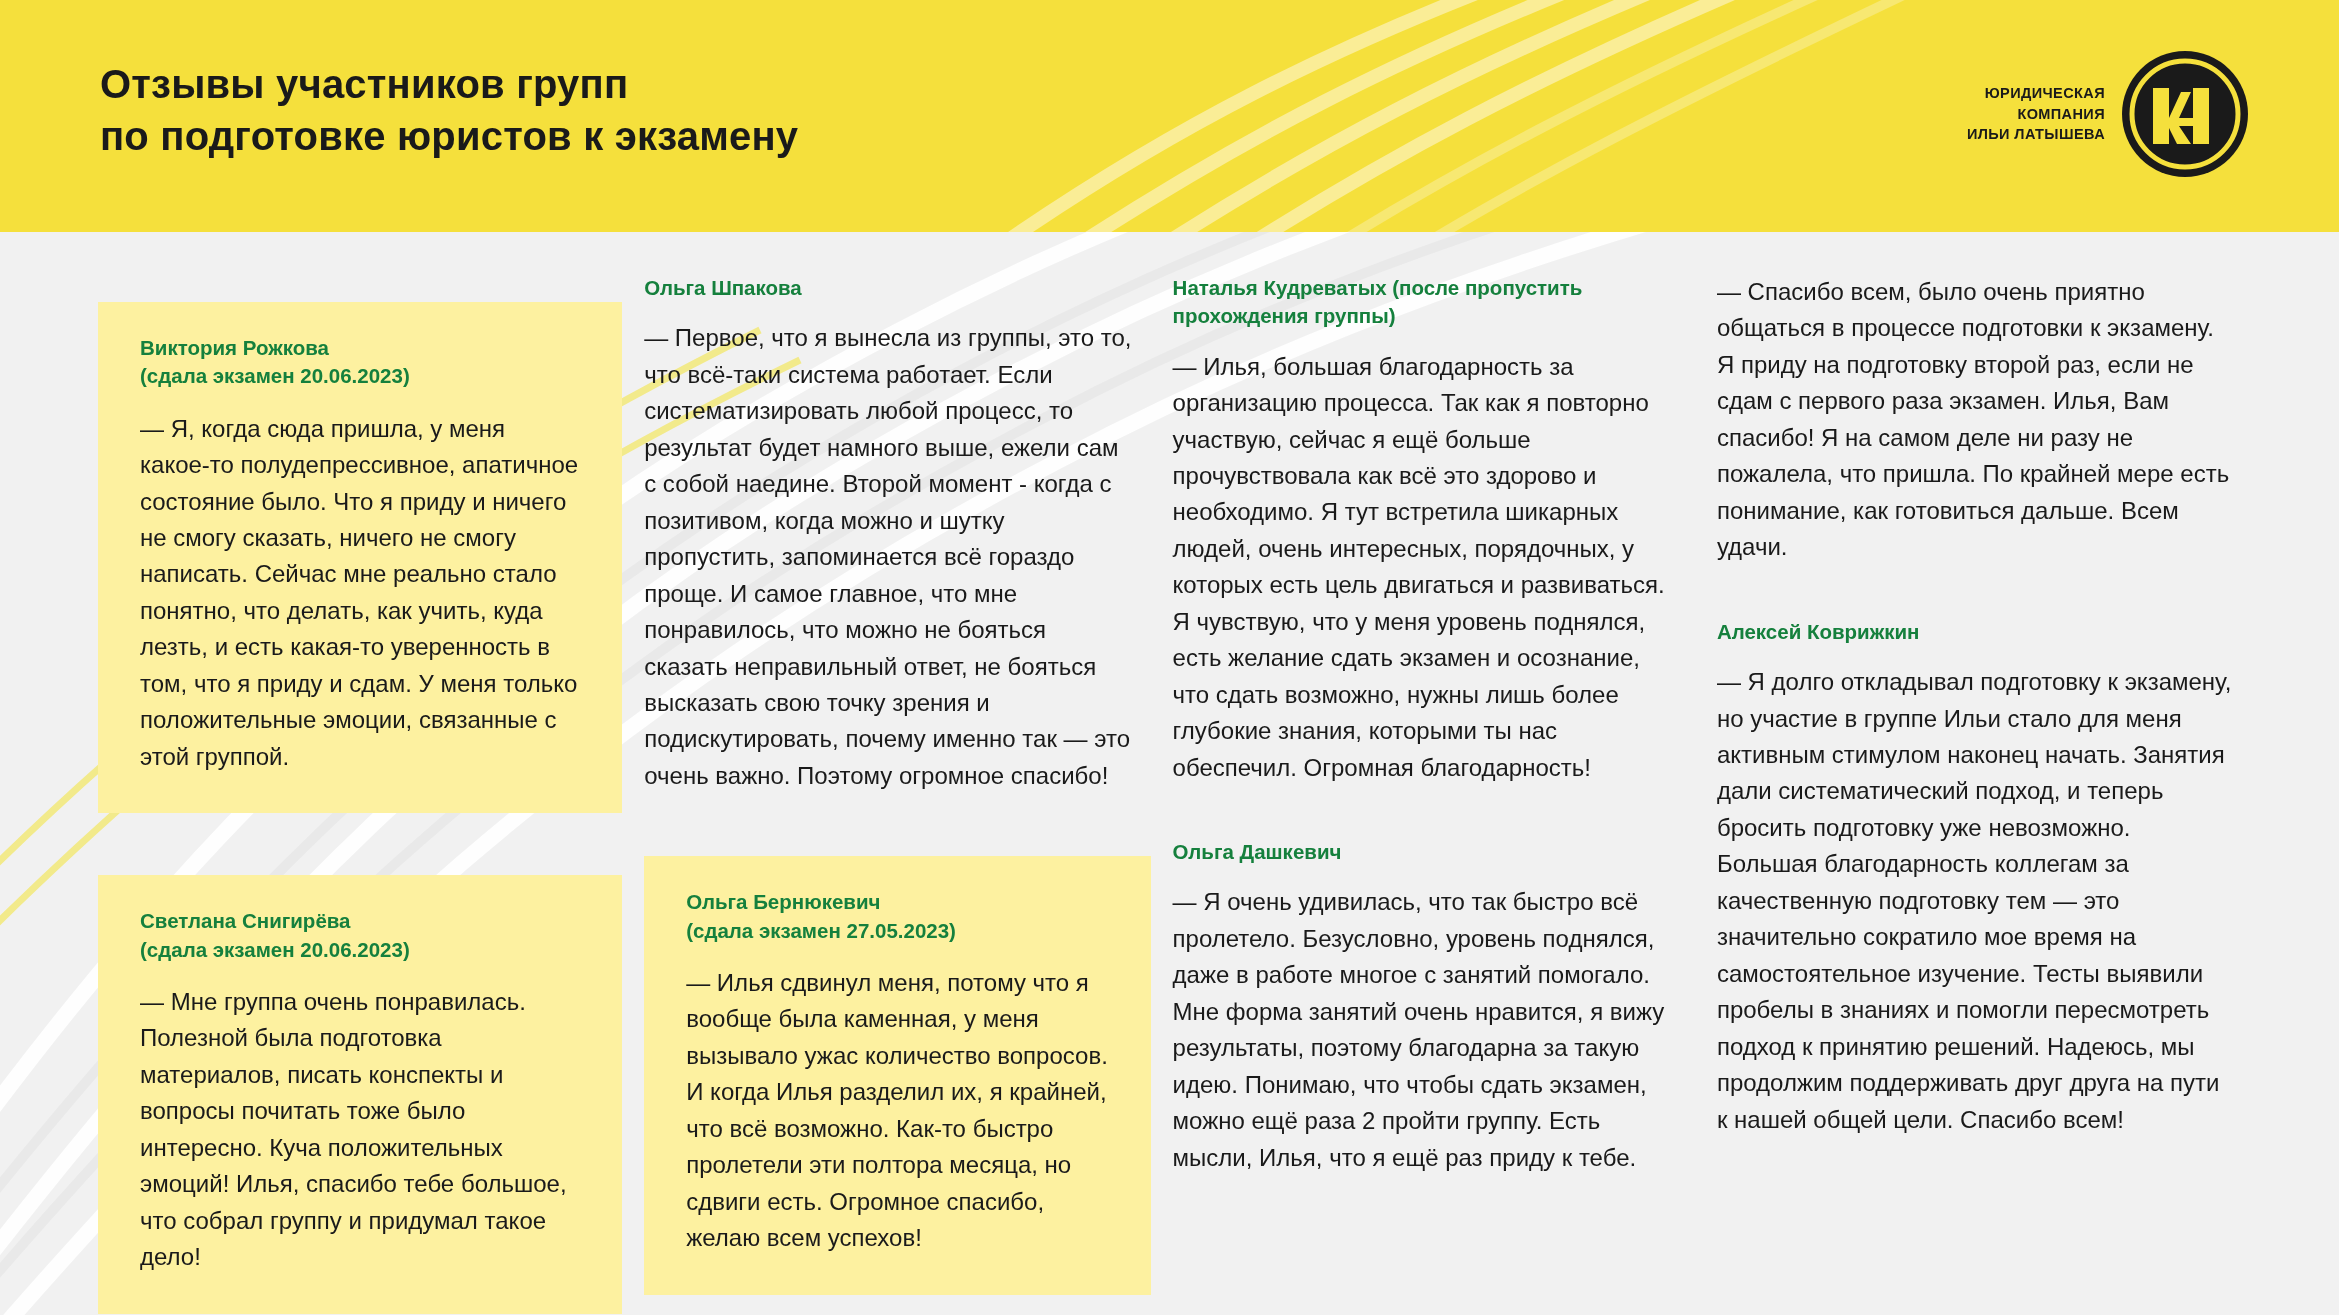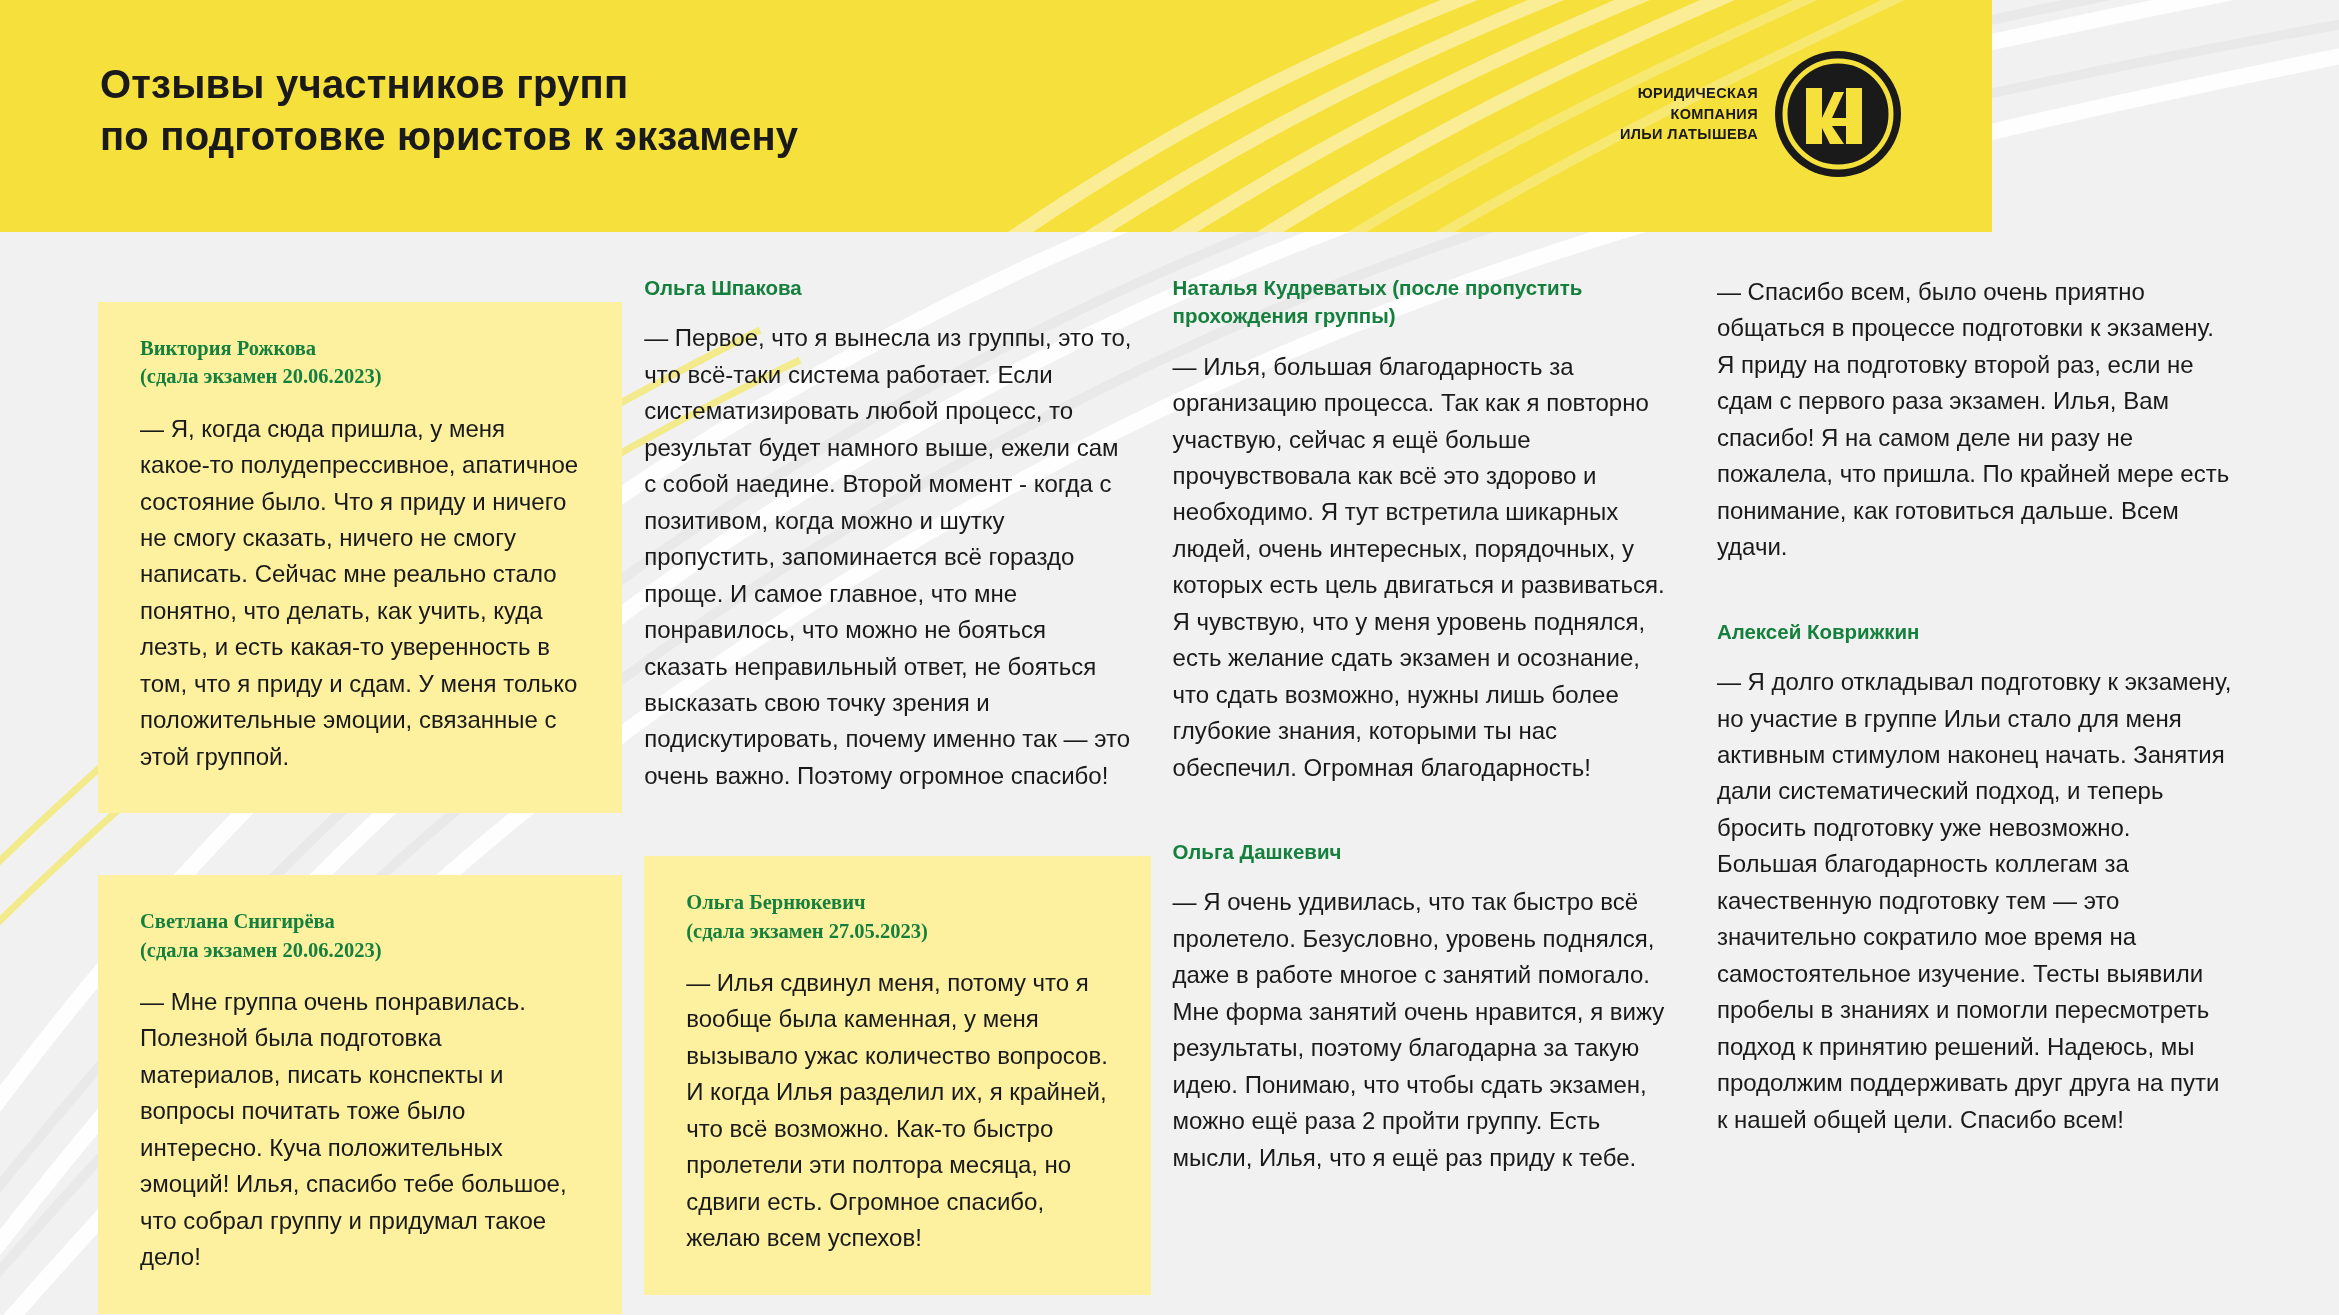--- a/index.html
+++ b/index.html
@@ -24,21 +24,21 @@
     position: absolute;
     inset: 0;
     overflow: hidden;
     pointer-events: none;
   }
 
   
   .header {
     position: absolute;
     left: 0; top: 0;
-    width: 1992px; height: 232px;
+    width: 2339px; height: 232px;
     background: #f5e03c;
     overflow: hidden;
   }
   .header-stripes { position: absolute; inset: 0; }
   .header-title {
     position: absolute;
     left: 100px; top: 58px;
     font-size: 40px;
     font-weight: bold;
     color: #1a1a1a;
@@ -104,21 +104,21 @@
     margin: 0 0 18px 0;
     white-space: pre-line;
   }
   .body-text {
     font-size: 24px;
     color: #1a1a1a;
     line-height: 1.52;
     margin: 0;
     white-space: pre-line;
   }
-  .card .name { margin-bottom: 20px; font-family: Liberation Serif, serif; }
+  .card .name { margin-bottom: 20px; }
 
   
   .card-offset-1 { margin-top: 28px; }
   .col-2 .card { margin-top: 62px; }
 </style>
 </head>
 <body>
 
 <div class="page">
 

